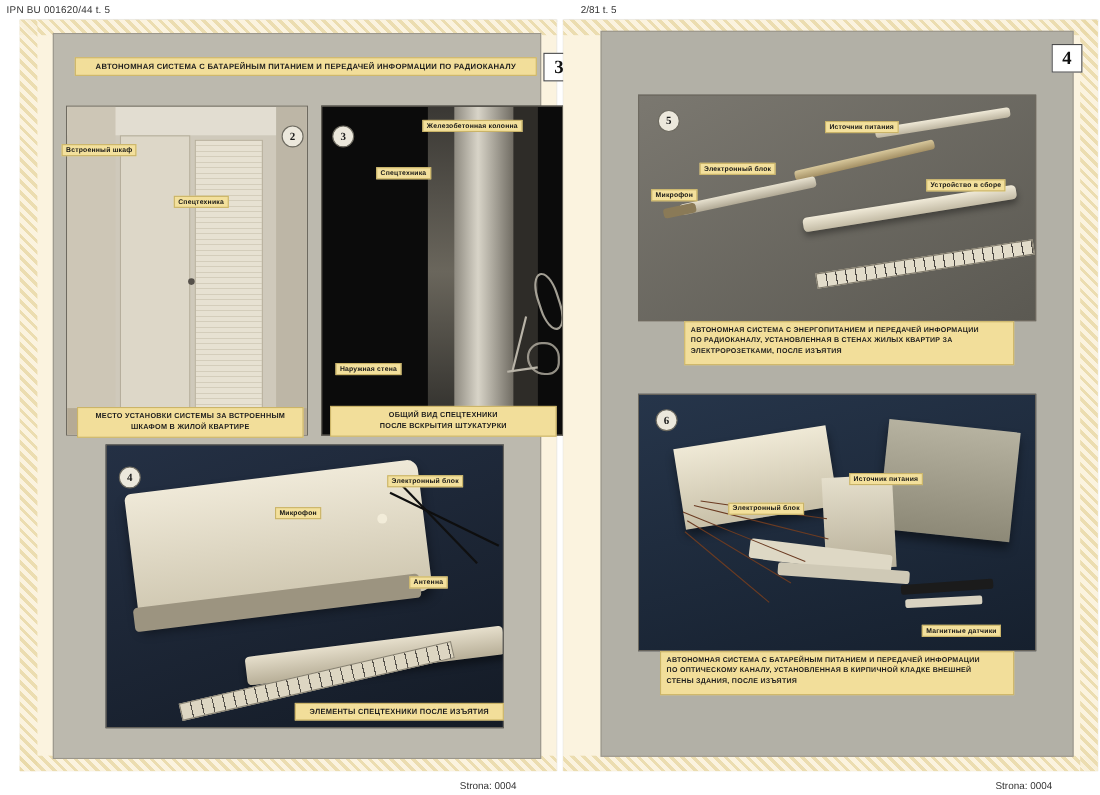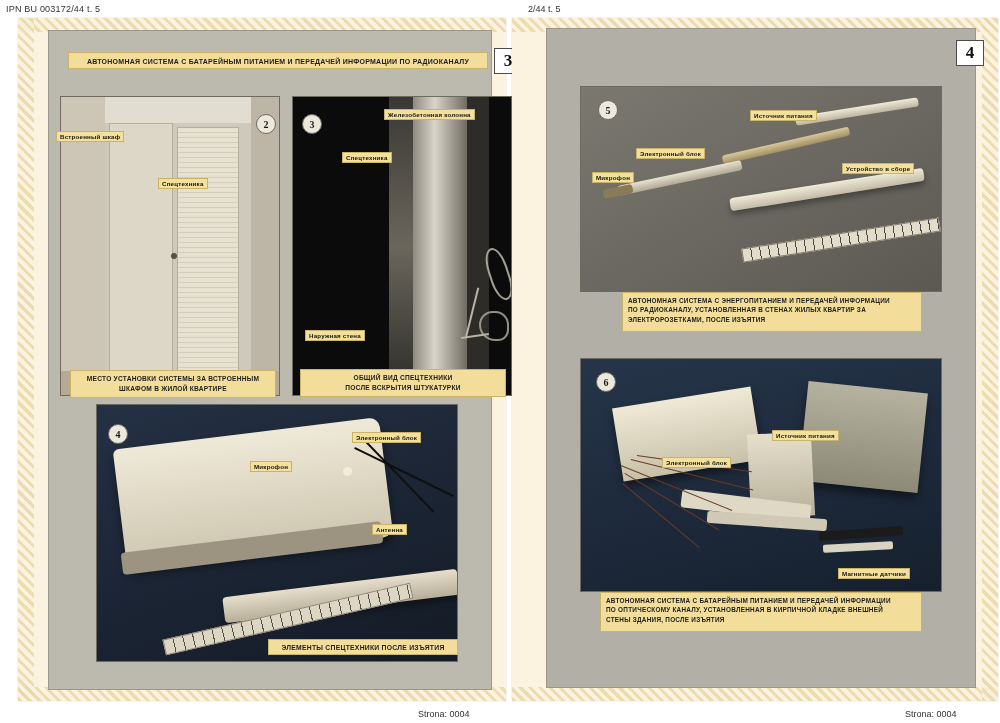--- a/index.html
+++ b/index.html
@@ -198,22 +198,22 @@
   #photo6 .sensor  { position:absolute; left:238px; top:170px; width:84px; height:9px; background:#1b1b1b; transform:rotate(-4deg); border-radius:2px; }
   #photo6 .sensor2 { position:absolute; left:242px; top:184px; width:70px; height:8px; background:#d9d3c1; transform:rotate(-3deg); border-radius:2px; }
   #photo6 .wires   { position:absolute; left:40px; top:96px; width:150px; height:70px; }
   #photo6 .wire    { position:absolute; height:1px; background:#6b3b22; transform-origin:0 0; }
 </style>
 </head>
 <body>
 
 <div class="page">
 
-  <div class="hdr-left">IPN BU 003172/44 t. 5</div>
-  <div class="hdr-mid">2/44 t. 5</div>
+  <div class="hdr-left">IPN BU 001620/44 t. 5</div>
+  <div class="hdr-mid">2/81 t. 5</div>
   <div class="ftr-left">Strona: 0004</div>
   <div class="ftr-right">Strona: 0004</div>
 
   <div class="sheet left"></div>
   <div class="hatch l-top"></div>
   <div class="hatch l-bot"></div>
   <div class="hatch l-side"></div>
   <div class="card left"></div>
 
   <div class="pagenum" style="left:494px; top:48px;">3</div>

